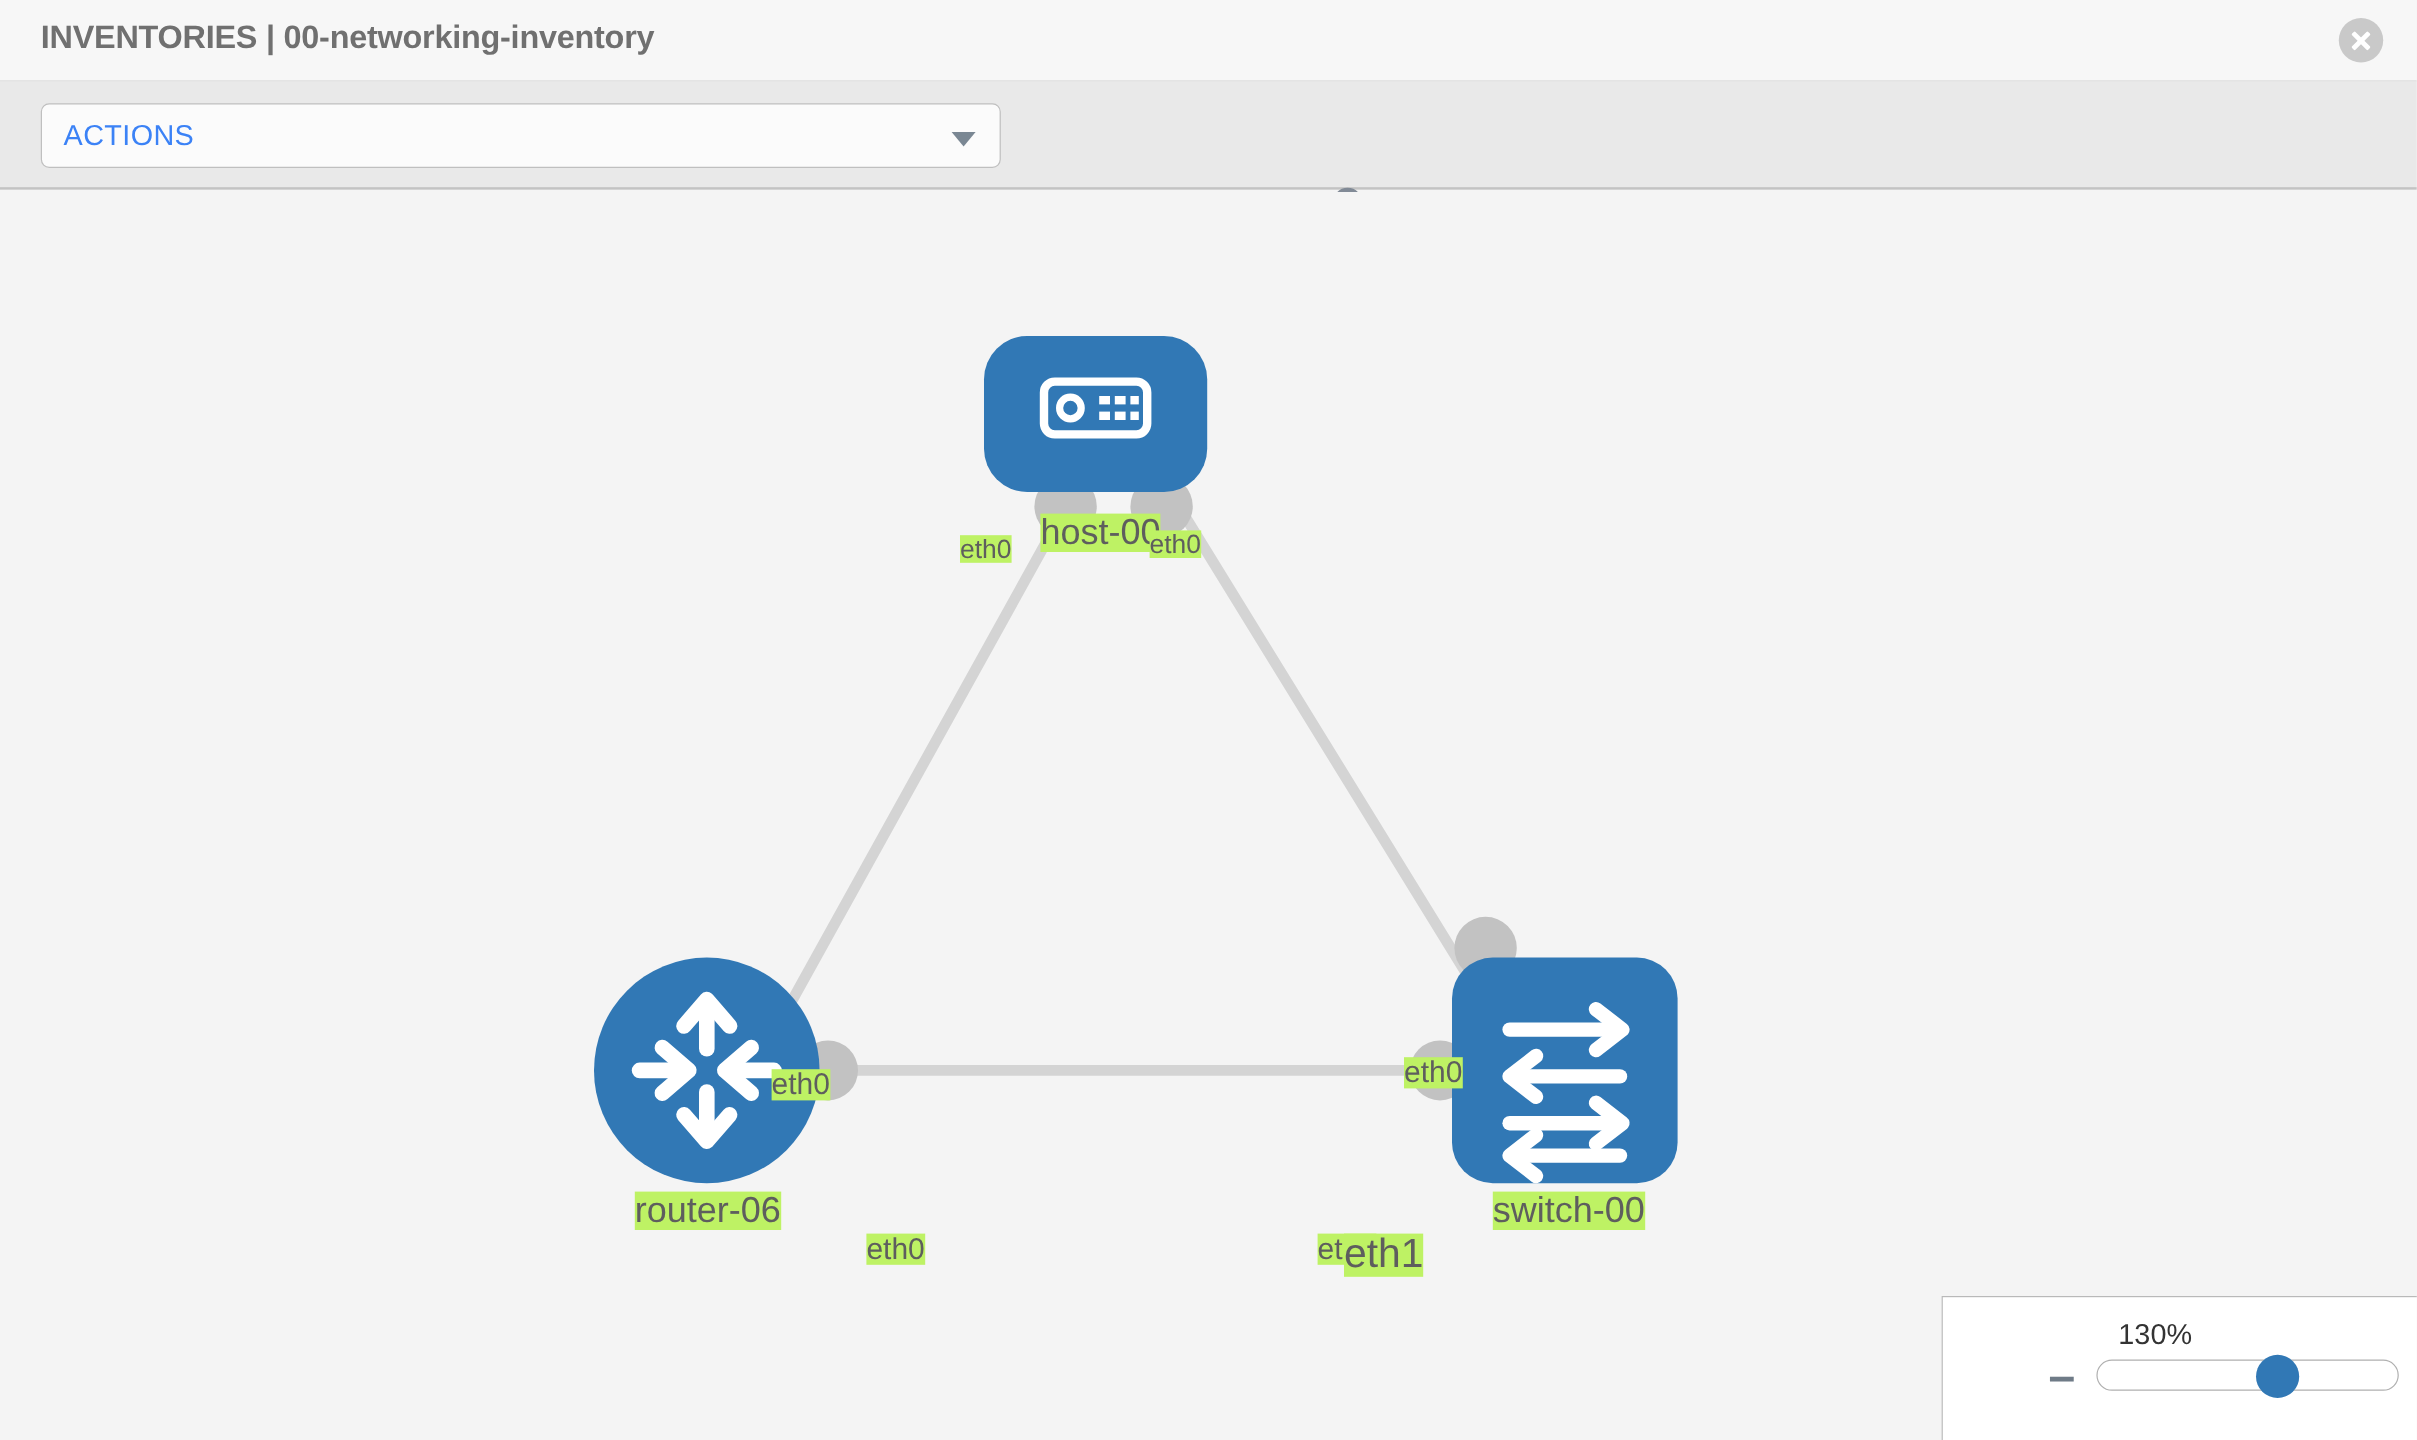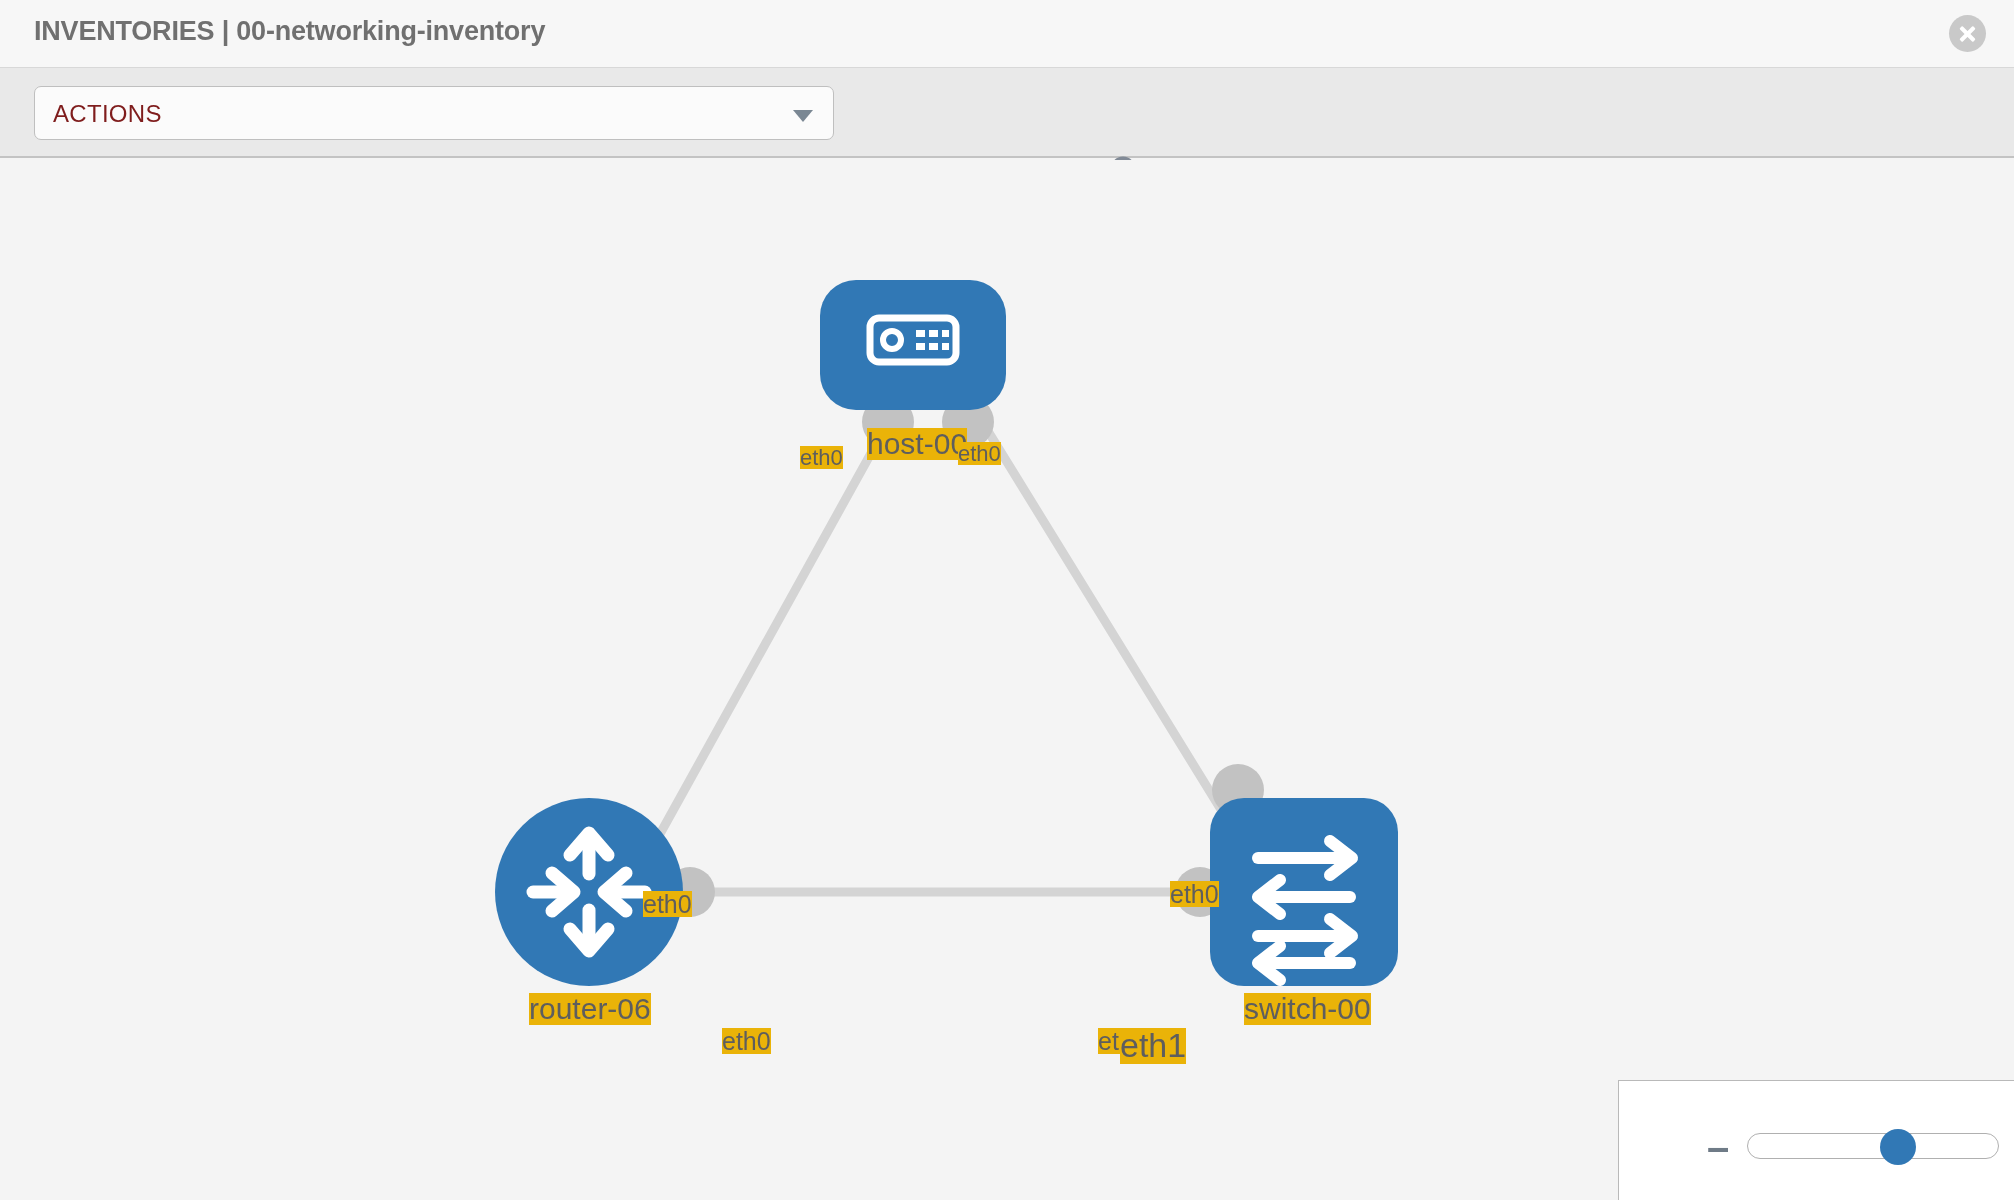--- a/index.html
+++ b/index.html
@@ -76,21 +76,21 @@
     border: 1px solid #bfbfbf;
     border-radius: 7px;
     height: 54px;
     cursor: pointer;
   }
   .select-box .sel-label {
     position: absolute;
     left: 18px;
     top: 13px;
     font-size: 24px;
-    color: #7f1d1d;
+    color: #3b82f6;
     letter-spacing: 0.3px;
     white-space: nowrap;
   }
   .caret {
     position: absolute;
     right: 20px;
     top: 23px;
     width: 0; height: 0;
     border-left: 10px solid transparent;
     border-right: 10px solid transparent;
@@ -121,21 +121,21 @@
   .topology-svg {
     position: absolute;
     left: 0; top: 0;
     width: 2014px;
     height: 1040px;
   }
 
   
   .node-label {
     position: absolute;
-    background: #eab308;
+    background: #bef264;
     color: #5e5e5e;
     white-space: nowrap;
     line-height: 1.05;
   }
   .label-node { font-size: 30px; }
   .label-iface { font-size: 22px; }
 
   
   .zoom-panel {
     position: absolute;
@@ -305,20 +305,21 @@
 
     <div class="node-label label-node" style="left:1170px; top:721px; font-size:25px;">eth0</div>
 
     <div class="node-label label-node" style="left:722px; top:868px; font-size:25px;">eth0</div>
 
     <div class="node-label label-node" style="left:1098px; top:868px; font-size:25px;">eth0</div>
     <div class="node-label label-node" style="left:1120px; top:868px; font-size:34px;">eth1</div>
   </div>
 
   <div class="zoom-panel">
+    <div class="zoom-value">130%</div>
     <div class="zoom-minus">–</div>
     <div class="zoom-track">
       <div class="zoom-thumb" id="zoom-thumb" style="left: calc(60% - 18px); background: rgb(49, 120, 181);"></div>
     </div>
     <div class="zoom-plus">+</div>
   </div>
 
 </div>
 
 </body></html>

